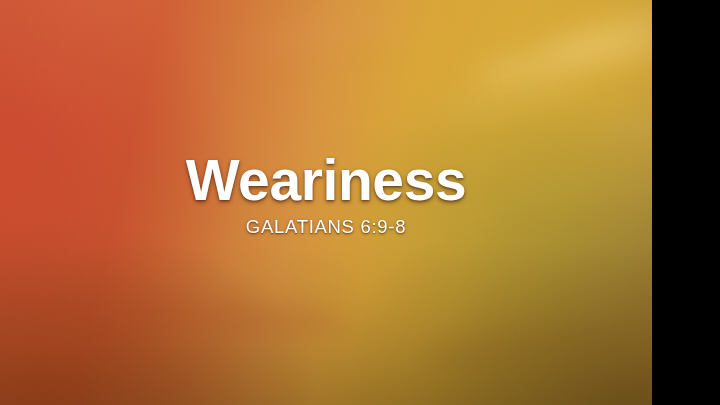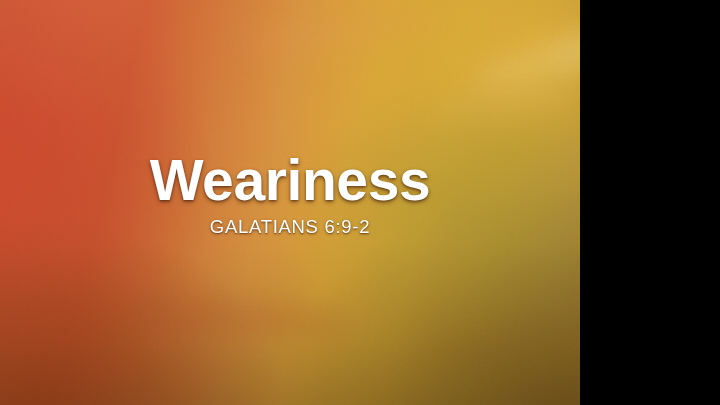--- a/index.html
+++ b/index.html
@@ -7,21 +7,21 @@
     margin: 0;
     padding: 0;
     background: #000;
   }
   body {
     font-family: "Liberation Sans", sans-serif;
   }
 
   #slide {
     position: relative;
-    width: 580px;
+    width: 652px;
     height: 405px;
     overflow: hidden;
     background: #b91c1c;
   }
 
   
   .bg-layer {
     position: absolute;
     inset: 0;
     pointer-events: none;
@@ -218,16 +218,16 @@
 
   <svg class="bg-layer bg-grain" width="720" height="405" xmlns="http://www.w3.org/2000/svg">
     <filter id="grainFilter">
       <feTurbulence type="fractalNoise" baseFrequency="0.9" numOctaves="3" stitchTiles="stitch"></feTurbulence>
     </filter>
     <rect width="720" height="405" filter="url(#grainFilter)"></rect>
   </svg>
 
   <div class="text-block">
     <h1 class="title">Weariness</h1>
-    <p class="subtitle">GALATIANS 6:9-2</p>
+    <p class="subtitle">GALATIANS 6:9-8</p>
   </div>
 
 </div>
 
 </body></html>

